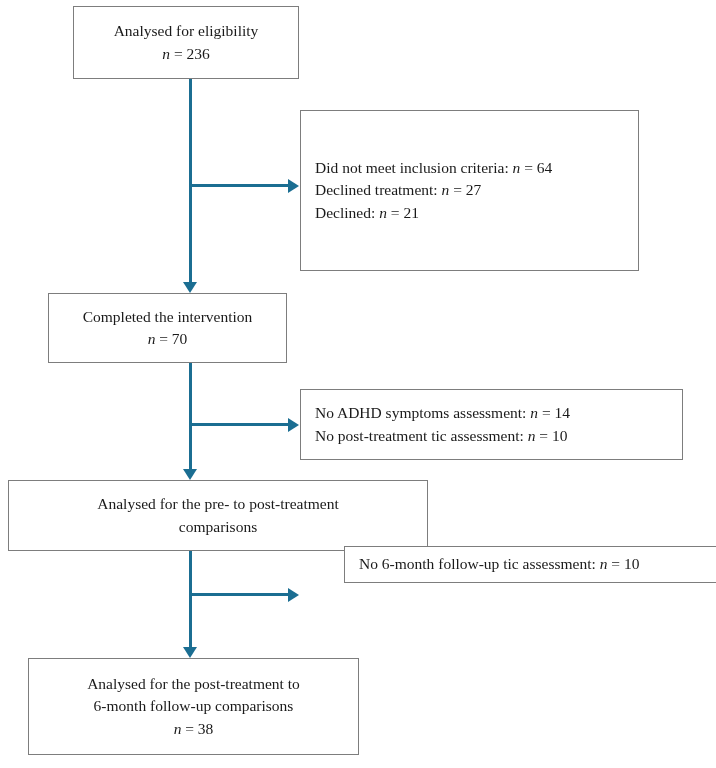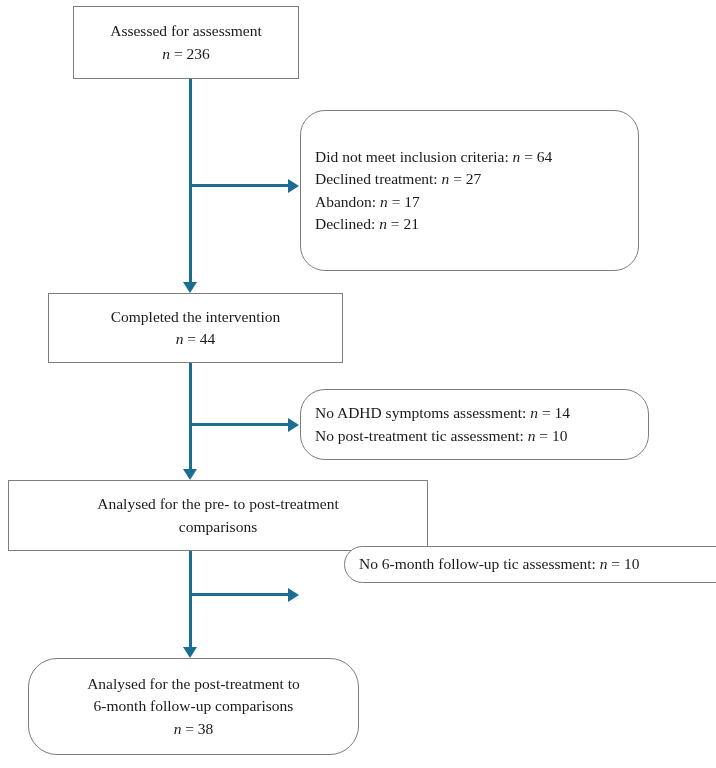--- a/index.html
+++ b/index.html
@@ -27,34 +27,34 @@
     border: 1px solid #7d7d7d;
     background: #ffffff;
     display: flex;
     flex-direction: column;
     justify-content: center;
     font-size: 15.5px;
     line-height: 1.45;
     z-index: 2;
   }
   .box.center { align-items: center; text-align: center; }
-  .box.left   { align-items: flex-start; text-align: left; border-radius: 25px; }
+  .box.left   { align-items: flex-start; text-align: left; }
   .box.left .line { padding-left: 14px; }
   .line { white-space: nowrap; }
   .box.center .line { white-space: nowrap; }
   i.var { font-style: italic; }
 
   
   #box-assessed          { left: 73px;  top: 6px;   width: 226px; height: 73px; }
   #box-exclusions        { left: 300px; top: 110px; width: 339px; height: 161px; }
-  #box-completed         { left: 48px;  top: 293px; width: 295px; height: 70px; }
-  #box-missing-post      { left: 300px; top: 389px; width: 349px; height: 71px; }
+  #box-completed         { left: 48px;  top: 293px; width: 239px; height: 70px; }
+  #box-missing-post      { left: 300px; top: 389px; width: 383px; height: 71px; }
   #box-analysed-pre-post { left: 8px;   top: 480px; width: 420px; height: 71px; }
   #box-missing-followup  { left: 300px; top: 546px; width: 401px; height: 37px; margin-left: 44px; }
-  #box-analysed-followup { left: 28px;  top: 658px; width: 331px; height: 97px; border-radius: 29px; }
+  #box-analysed-followup { left: 28px;  top: 658px; width: 331px; height: 97px; }
 
   
   .conn { position: absolute; background: #1b6e92; z-index: 1; }
   .vline { width: 3px; }
   .hline { height: 3px; }
   .arrow-down {
     position: absolute;
     width: 0; height: 0;
     border-left: 7px solid transparent;
     border-right: 7px solid transparent;
@@ -105,34 +105,33 @@
   <div class="arrow-down" id="arrowhead-2"></div>
   <div class="conn hline" id="branch-2"></div>
   <div class="arrow-right" id="arrowhead-branch-2"></div>
 
   <div class="conn vline" id="stem-3"></div>
   <div class="arrow-down" id="arrowhead-3"></div>
   <div class="conn hline" id="branch-3"></div>
   <div class="arrow-right" id="arrowhead-branch-3"></div>
 
   <div class="box center" id="box-assessed">
-    <div class="line">Assessed for assessment</div>
+    <div class="line">Analysed for eligibility</div>
     <div class="line"><i class="var">n</i><span> = 236</span></div>
   </div>
 
   <div class="box left" id="box-exclusions">
     <div class="line"><span>Did not meet inclusion criteria:</span> <i class="var">n</i><span> = 64</span></div>
     <div class="line"><span>Declined treatment:</span> <i class="var">n</i><span> = 27</span></div>
-    <div class="line"><span>Abandon:</span> <i class="var">n</i><span> = 17</span></div>
     <div class="line"><span>Declined:</span> <i class="var">n</i><span> = 21</span></div>
   </div>
 
   <div class="box center" id="box-completed">
     <div class="line">Completed the intervention</div>
-    <div class="line"><i class="var">n</i><span> = 44</span></div>
+    <div class="line"><i class="var">n</i><span> = 70</span></div>
   </div>
 
   <div class="box left" id="box-missing-post">
     <div class="line"><span>No ADHD symptoms assessment:</span> <i class="var">n</i><span> = 14</span></div>
     <div class="line"><span>No post-treatment tic assessment:</span> <i class="var">n</i><span> = 10</span></div>
   </div>
 
   <div class="box center" id="box-analysed-pre-post">
     <div class="line">Analysed for the pre- to post-treatment</div>
     <div class="line">comparisons</div>

